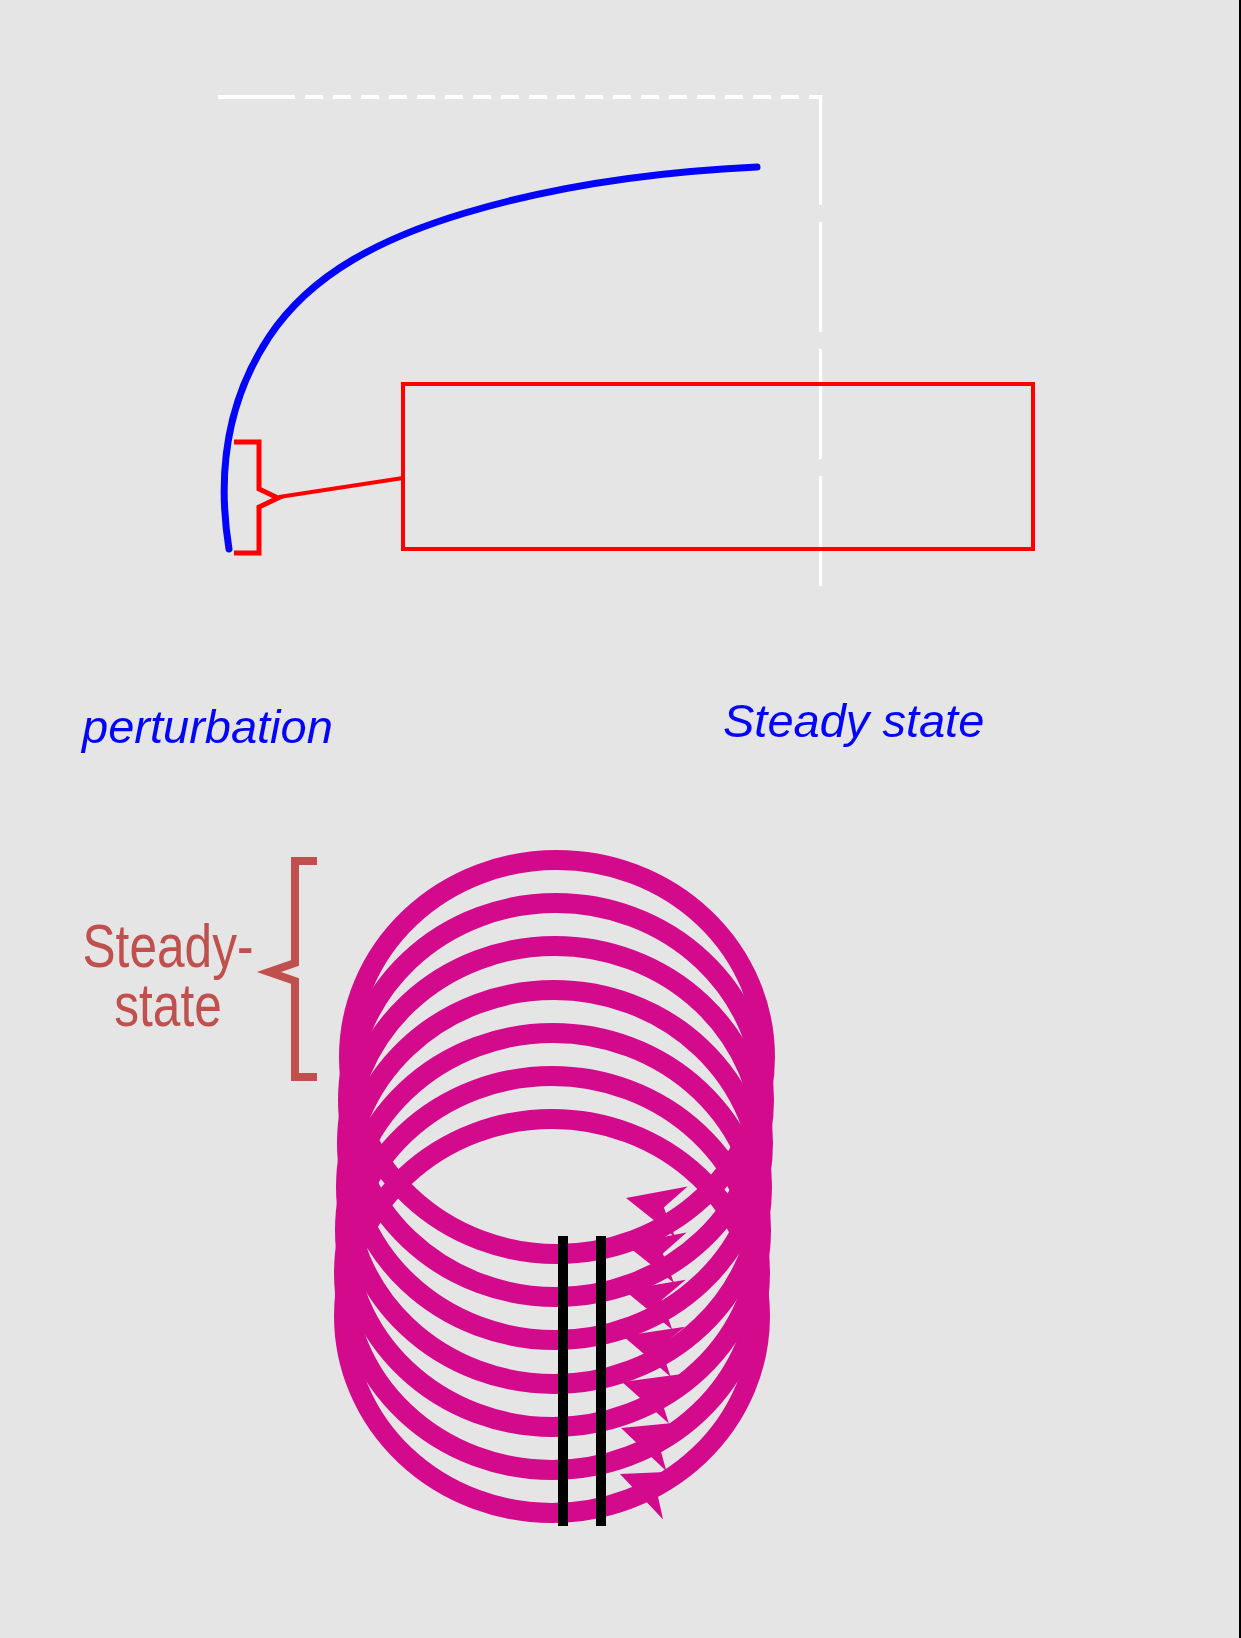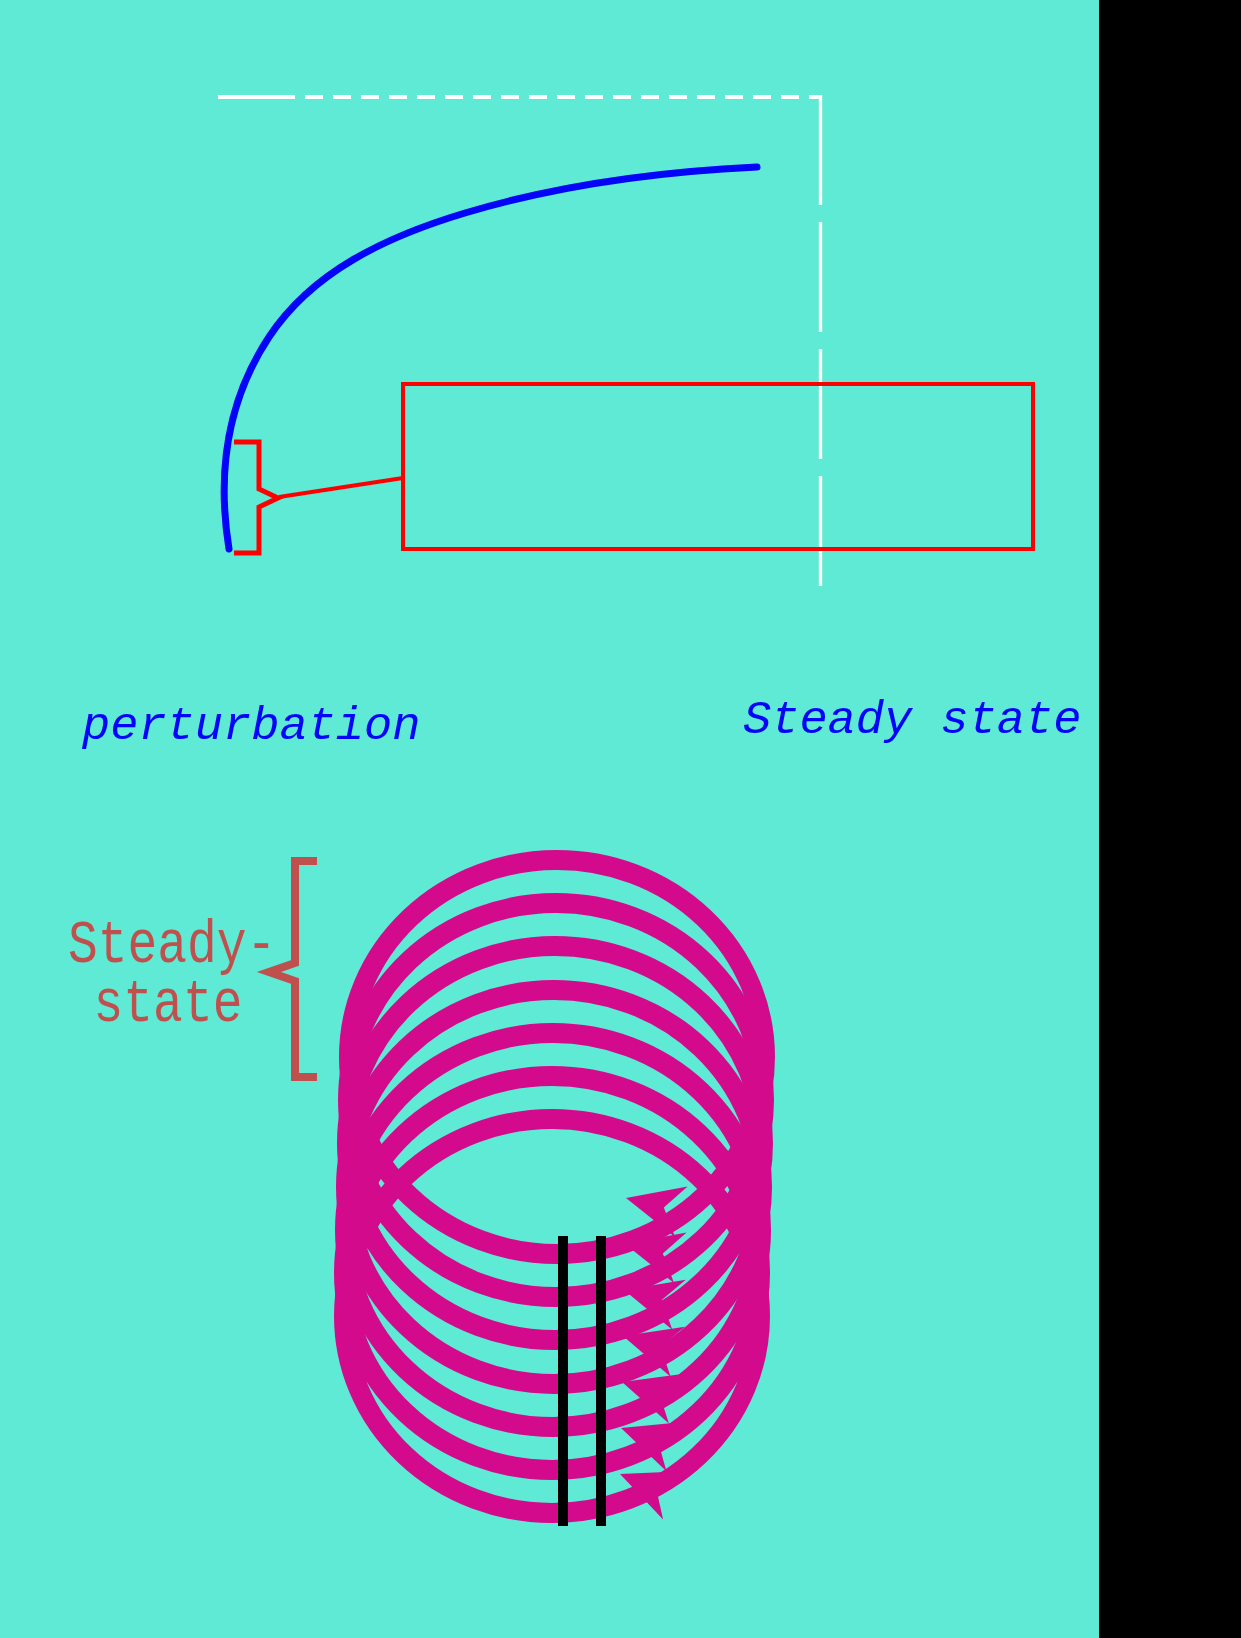--- a/index.html
+++ b/index.html
@@ -1,27 +1,27 @@
 <!DOCTYPE html>
 <html><head>
 <meta charset="utf-8">
 <style>
   html,body{margin:0;padding:0;background:#000;}
   #canvas{
     position:relative;
-    width:1099px;height:1638px;
-    background:#5eead4;
+    width:1239px;height:1638px;
+    background:#e5e5e5;
     overflow:hidden;
-    font-family:Liberation Mono, monospace;
+    font-family:Liberation Sans, sans-serif;
   }
   #figure-svg{position:absolute;left:0;top:0;width:1241px;height:1638px;}
   .lbl{position:absolute;line-height:1;white-space:nowrap;}
   .lbl-blue{color:#0404F8;font-style:italic;font-size:47px;}
   #perturbation-label{left:82px;top:703px;}
-  #steady-state-label{left:743px;top:697px;}
+  #steady-state-label{left:723px;top:697px;}
   #steady-state-annotation{
     position:absolute;left:43px;top:917px;width:250px;
     text-align:center;color:#C0504D;font-size:62px;line-height:0.95;
     transform:scaleX(0.8);transform-origin:50% 0;
   }
 </style>
 </head>
 <body>
 
 <div id="canvas">

